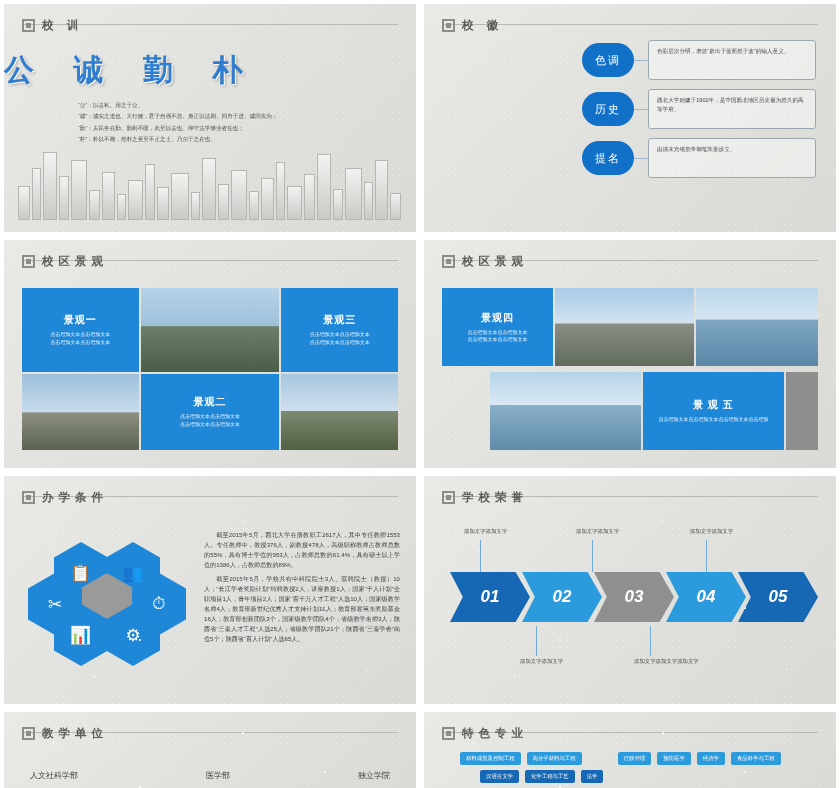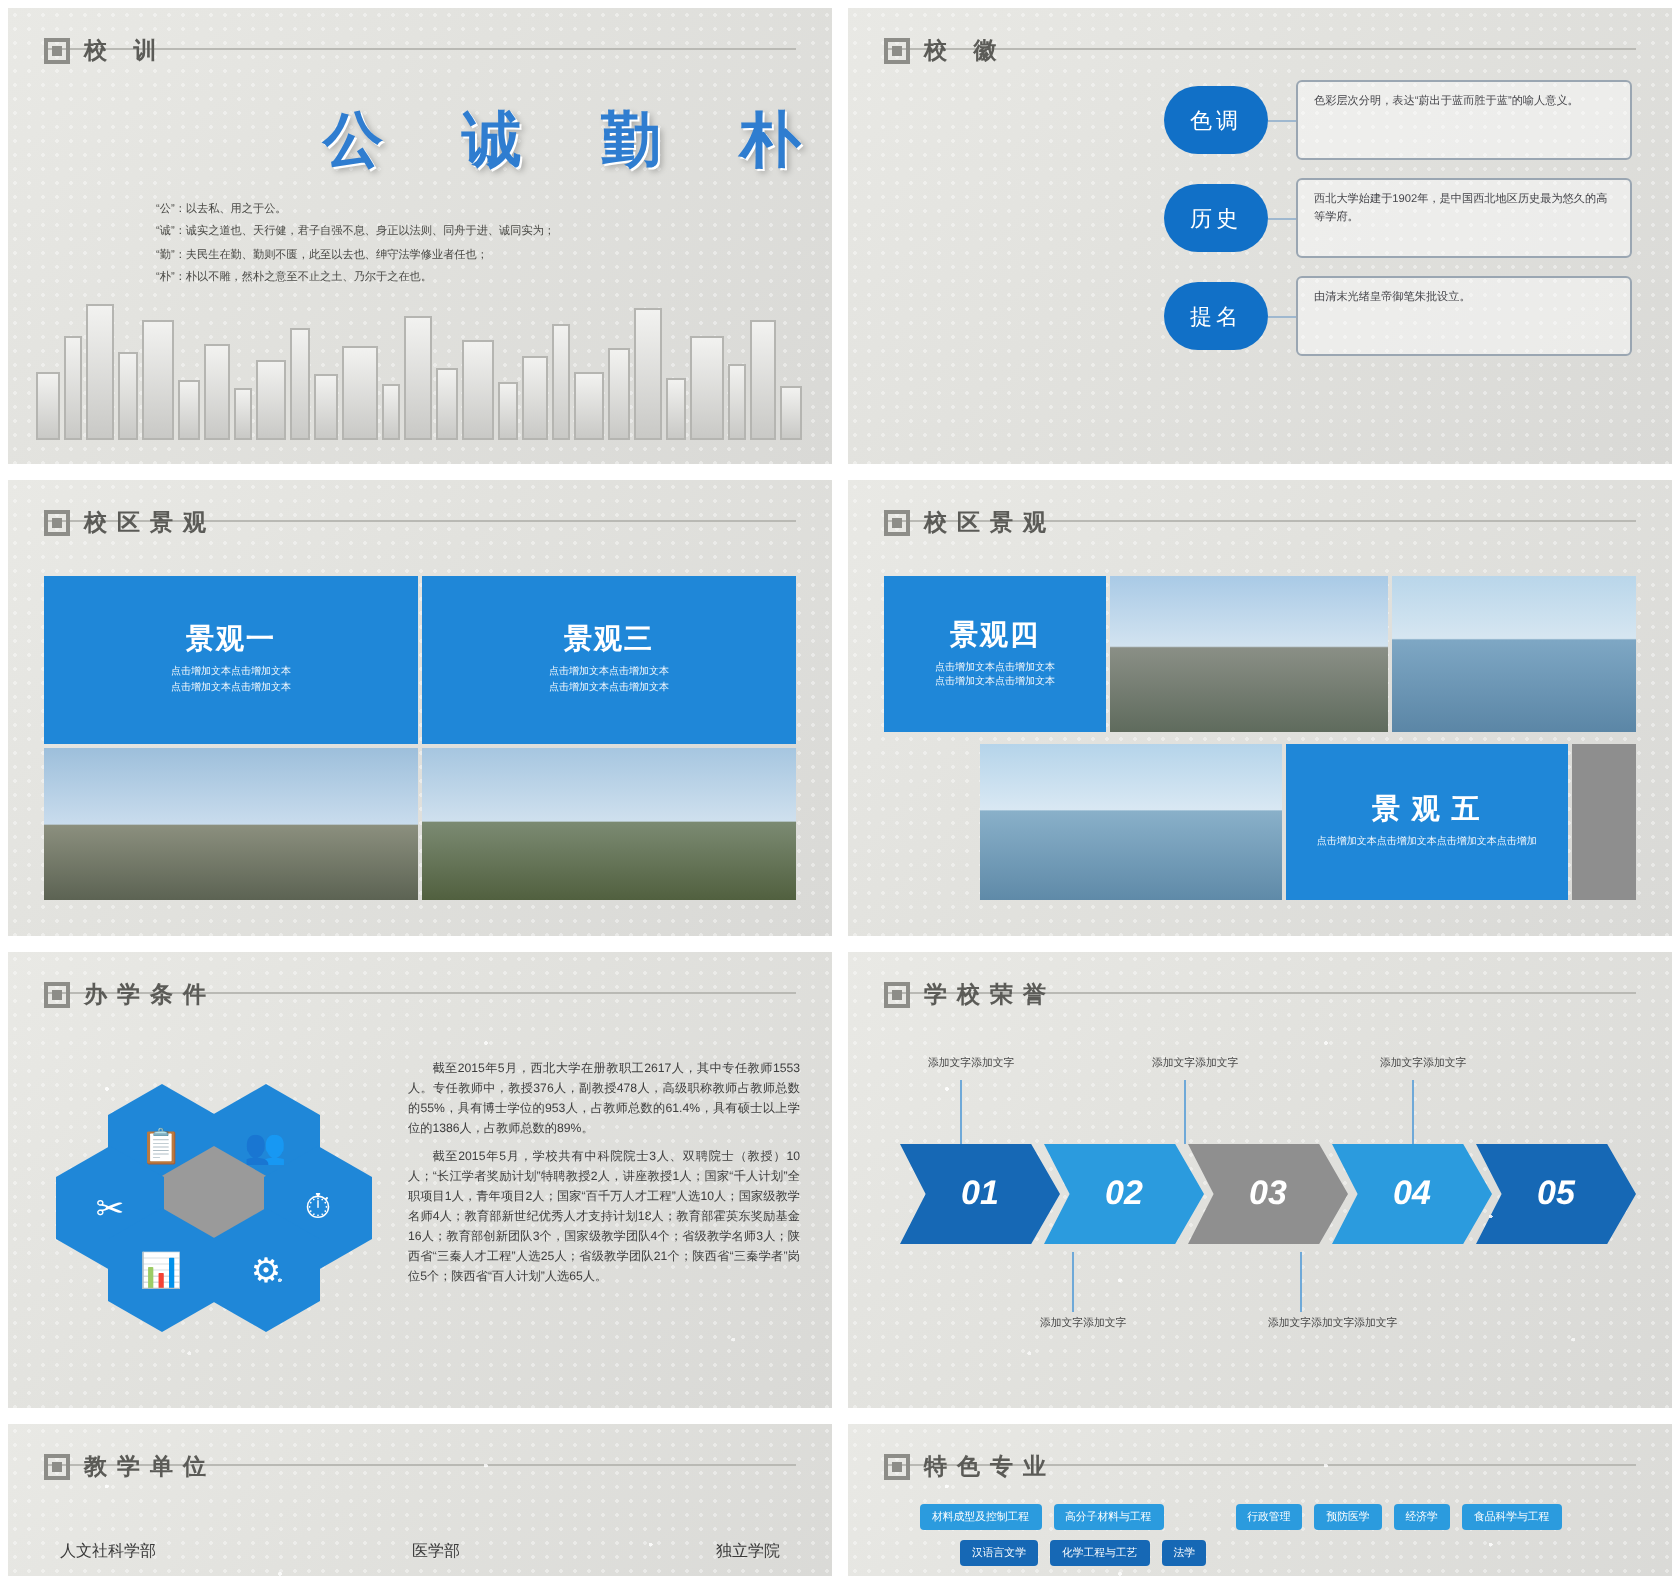--- a/index.html
+++ b/index.html
@@ -59,21 +59,21 @@
     width:5px; height:5px; background:#8d8d88;
   }
   .sec-title .txt {
     font-size:11.5px; color:#5b5b57; letter-spacing:5px; font-weight:bold;
   }
   .rule-wrap{ position:absolute; top:20px; left:18px; right:18px; height:1px; overflow:hidden; }
 
   
   .motto {
     position:absolute; top:46px; left:0; right:0;
-    text-align:right;
+    text-align:left;
     font-size:30px; font-weight:bold; letter-spacing:16px;
     color:#2f7dd0;
     text-shadow: 1px 1px 0 #fff, 2px 2px 3px rgba(0,0,0,.25);
     font-family:"Liberation Serif", serif;
   }
   .motto-lines{
     position:absolute; top:96px; left:74px; right:74px;
     font-size:5.6px; line-height:2.05; color:#4a4a46;
   }
   .skyline{
@@ -121,21 +121,21 @@
   }
 
   
   .mosaic{ position:absolute; left:18px; right:18px; top:48px; bottom:18px; display:flex; gap:2px; }
   .tile{ position:relative; overflow:hidden; }
   .tile.blue{ background:#1f87d8; }
   .tile .cap{
     position:absolute; inset:0; display:flex; flex-direction:column;
     align-items:center; justify-content:center; color:#fff; text-align:center;
   }
-  .tile .cap .t{ font-size:14px; font-weight:bold; letter-spacing:1px; margin-bottom:4px; }
+  .tile .cap .t{ font-size:10px; font-weight:bold; letter-spacing:1px; margin-bottom:4px; }
   .tile .cap .s{ font-size:5px; line-height:1.5; opacity:.95; }
   .ph-crane{ background:linear-gradient(180deg,#b7d3e8 0%,#9fc0da 45%,#6b7f6a 46%,#4a5d47 100%); }
   .ph-river{ background:linear-gradient(180deg,#b9d6ea 0%,#d6e6f1 40%,#7ea7c4 41%,#5b86a6 100%); }
   .ph-red{ background:linear-gradient(180deg,#9dbfdb 0%,#c9dced 50%,#8b8f7e 51%,#5c6353 100%); }
   .ph-stat{ background:linear-gradient(180deg,#a6c6e0 0%,#cfe0ee 48%,#7b8a72 49%,#51603f 100%); }
   .ph-bldg{ background:linear-gradient(180deg,#a9cae6 0%,#d2e3f0 45%,#8a8f86 46%,#5f6b5d 100%); }
   .ph-lake{ background:linear-gradient(180deg,#b5d4ea 0%,#d9e8f3 42%,#89b0c9 43%,#5f8aa8 100%); }
   .ph-grey{ background:#8e8e8e; }
 
   
@@ -273,20 +273,29 @@
     <div class="mosaic">
       <div style="flex:1.05;display:flex;flex-direction:column;gap:2px;">
         <div class="tile blue" style="flex:1.1;">
           <div class="cap">
               <div class="t">景观一</div>
           <div class="s">点击增加文本点击增加文本<br>点击增加文本点击增加文本</div>
             </div>
         </div>
         <div class="tile ph-red" style="flex:1;"></div>
       </div>
+      <div style="flex:1.25;display:flex;flex-direction:column;gap:2px;">
+        <div class="tile ph-crane" style="flex:1.1;"></div>
+        <div class="tile blue" style="flex:1;">
+          <div class="cap">
+              <div class="t">景观二</div>
+          <div class="s">点击增加文本点击增加文本<br>点击增加文本点击增加文本</div>
+            </div>
+        </div>
+      </div>
       <div style="flex:1.05;display:flex;flex-direction:column;gap:2px;">
         <div class="tile blue" style="flex:1.1;padding-left:46px;">
           <div class="cap">
               <div class="t">景观三</div>
           <div class="s">点击增加文本点击增加文本<br>点击增加文本点击增加文本</div>
             </div>
         </div>
         <div class="tile ph-stat" style="flex:1;"></div>
       </div>
     </div>

